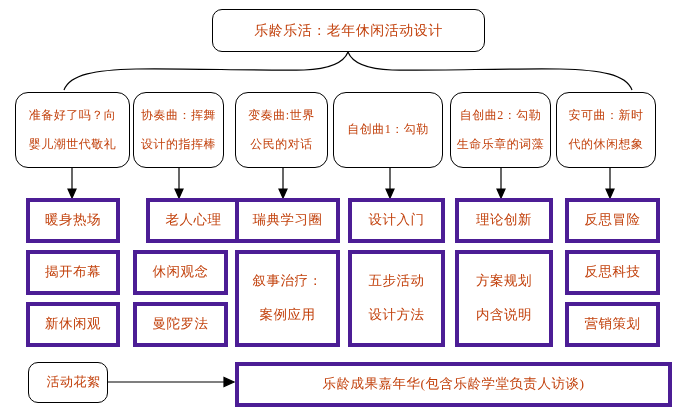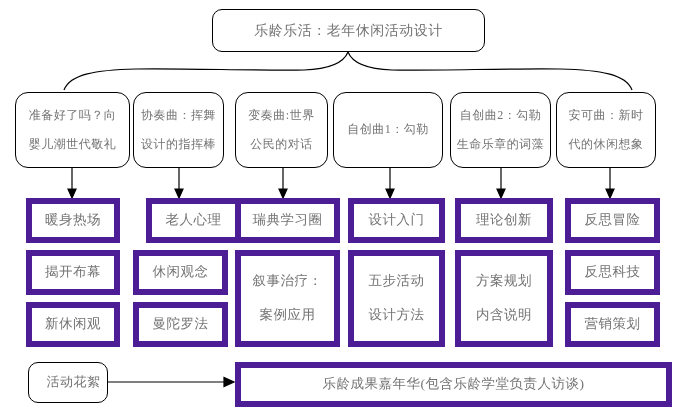--- a/index.html
+++ b/index.html
@@ -6,21 +6,21 @@
     margin: 0;
     padding: 0;
     background: #ffffff;
   }
   .canvas {
     position: relative;
     width: 680px;
     height: 419px;
     background: #ffffff;
     font-family: "Liberation Serif", "DejaVu Serif", serif;
-    color: #737373;
+    color: #c2410c;
     overflow: hidden;
   }
   .connectors {
     position: absolute;
     left: 0;
     top: 0;
     width: 680px;
     height: 419px;
     pointer-events: none;
   }
@@ -34,21 +34,21 @@
     justify-content: space-evenly;
     text-align: center;
     letter-spacing: 0.5px;
     line-height: 1.1;
   }
   .rounded {
     border: 1.4px solid #000000;
     border-radius: 13px;
   }
   .rect {
-    border: 6px solid #4c1d95;
+    border: 4px solid #4c1d95;
     border-radius: 0;
   }
   .title-box {
     font-size: 14px;
     border-radius: 10px;
   }
   .branch-box {
     font-size: 12px;
   }
   .child-box {

